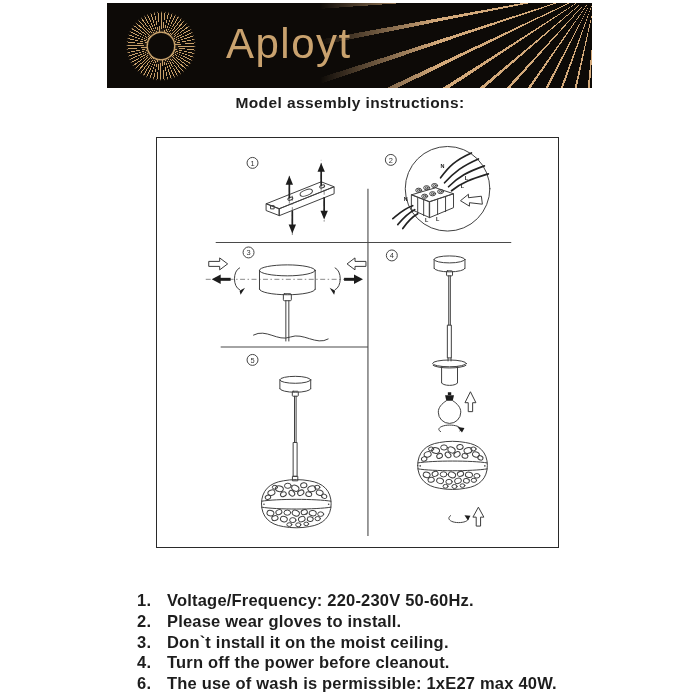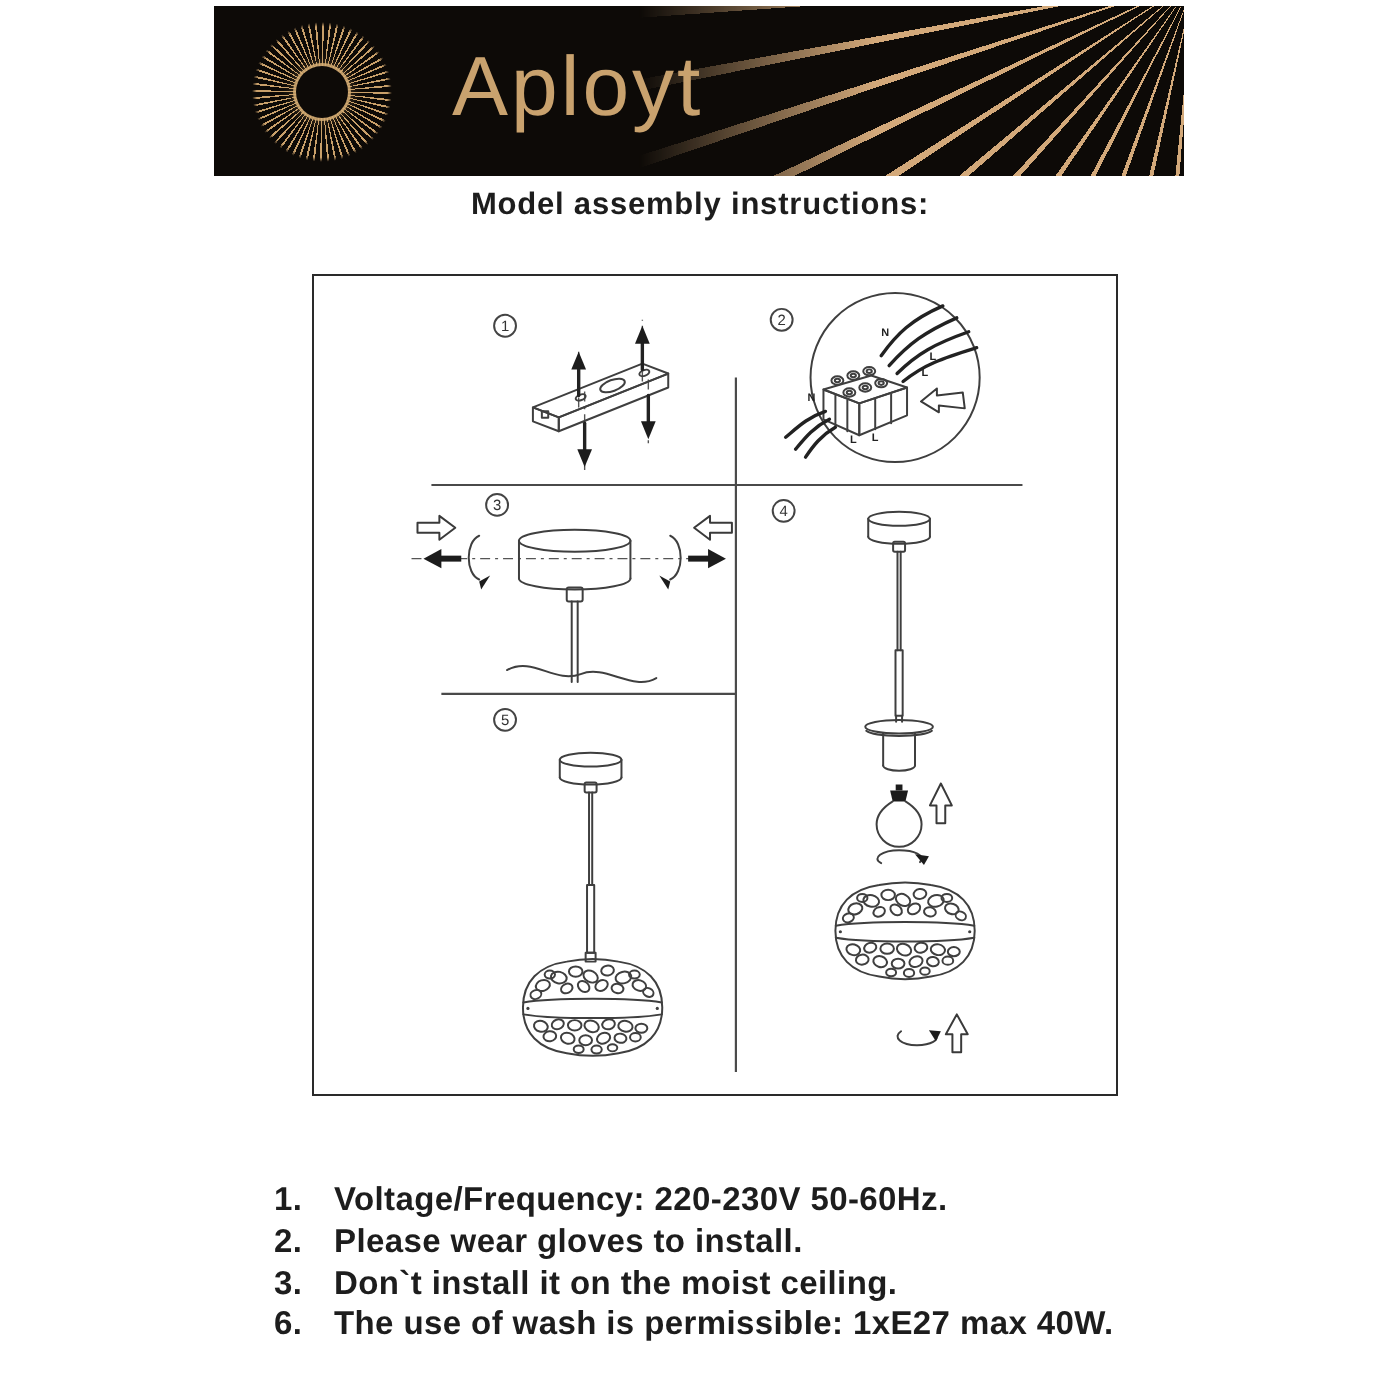--- a/index.html
+++ b/index.html
@@ -284,14 +284,15 @@
     <rect class="ln" x="136.5" y="340" width="5" height="4.5"></rect>
     <use href="#shadeArt" transform="translate(140,367.5)"></use>
   </g>
 </svg>
 </div>
 
 <div class="instructions">
   <div class="ins-row"><span class="ins-num">1.</span><span>Voltage/Frequency: 220-230V 50-60Hz.</span></div>
   <div class="ins-row"><span class="ins-num">2.</span><span>Please wear gloves to install.</span></div>
   <div class="ins-row"><span class="ins-num">3.</span><span>Don`t install it on the moist ceiling.</span></div>
+  <div class="ins-row"><span class="ins-num">4.</span><span>Turn off the power before cleanout.</span></div>
   <div class="ins-row"><span class="ins-num">6.</span><span>The use of wash is permissible: 1xE27 max 40W.</span></div>
 </div>
 
 </body></html>

